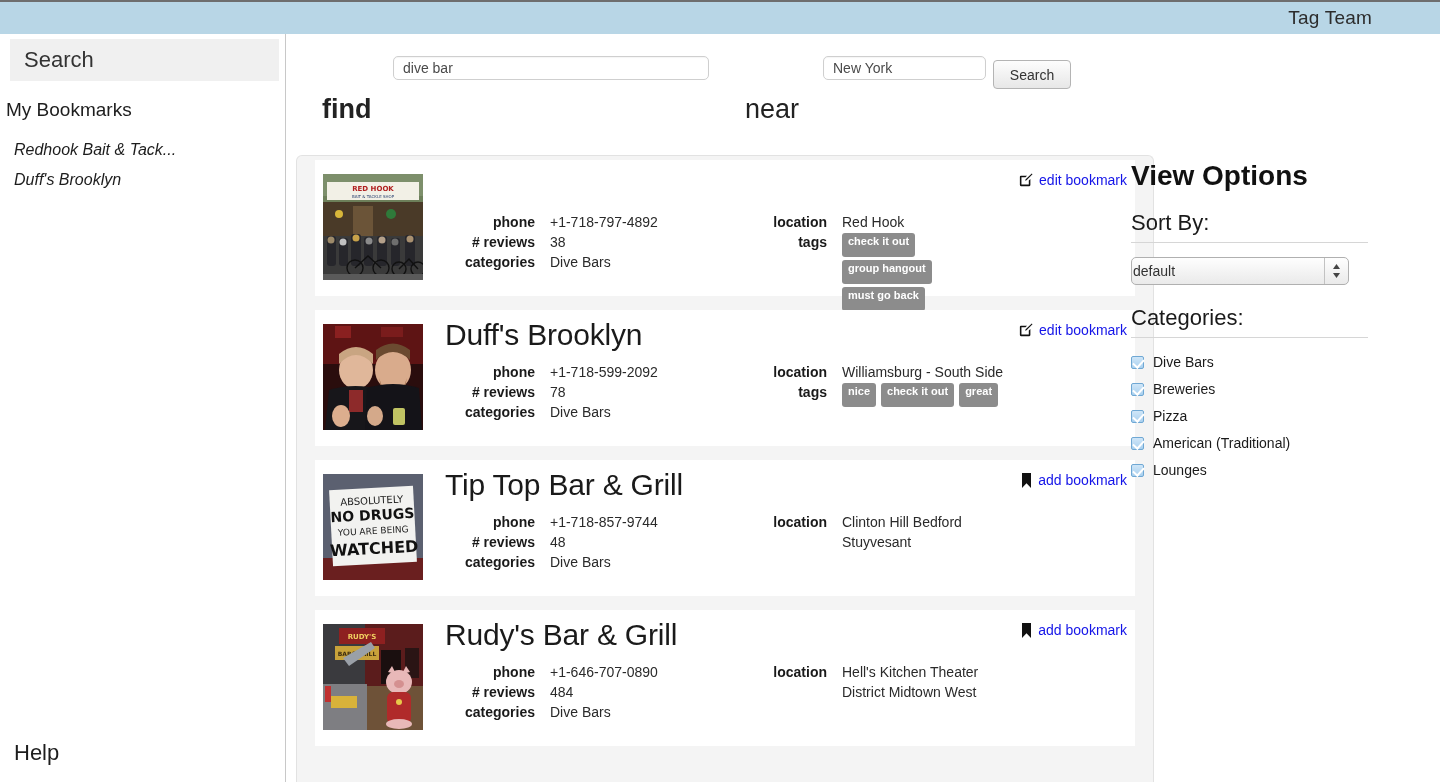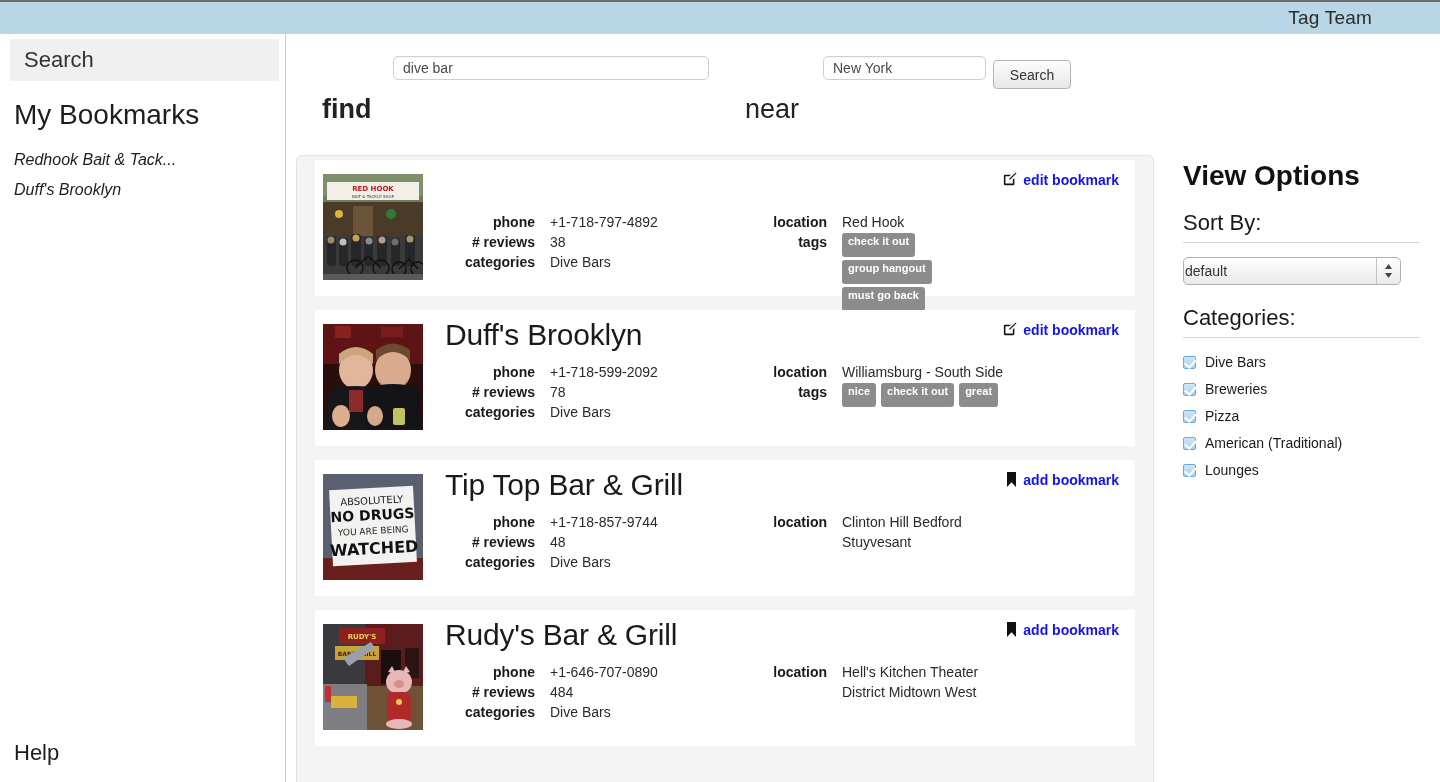--- a/index.html
+++ b/index.html
@@ -35,22 +35,22 @@
   .search-box {
     margin: 5px 6px 0 10px;
     height: 42px;
     background: #f0f0f0;
     display: flex; align-items: center;
     padding-left: 14px;
   }
   .search-box .lbl { font-size: 22px; color: #333; }
 
   .bm-title {
-    margin: 18px 0 0 14px;
-    font-size: 28px; color: #1d1d1d;
+    margin: 18px 0 0 6px;
+    font-size: 19px; color: #1d1d1d;
   }
   .bm-list { margin-top: 14px; }
   .bm-item {
     font-size: 16px; font-style: italic; color: #1d1d1d;
     padding: 6px 0 6px 14px;
     cursor: pointer;
   }
   .help-link {
     position: absolute; left: 14px; bottom: 16px;
     font-size: 22px; color: #1d1d1d; cursor: pointer;
@@ -147,30 +147,30 @@
     color: #ffffff;
     font-size: 11px;
     font-weight: bold;
     padding: 2px 6px 9px 6px;
     border-radius: 3px;
     margin: 1px 5px 2px 0;
     line-height: 13px;
     white-space: nowrap;
   }
   .bmk {
-    position: absolute; right: 16px; top: 12px;
-    display: flex; 
-    font-size: 14px; color: #1414e8; cursor: pointer; font-weight: bold;
+    position: absolute; right: 8px; top: 12px;
+    display: flex; align-items: center;
+    font-size: 14px; color: #1414e8; cursor: pointer;
   }
   .bmk .glyph { margin-right: 6px; color: #000; font-size: 15px; line-height: 1; display:flex; }
   .bmk .label { text-decoration: none; color: #1414e8; }
 
   
   #viewopts {
-    position: absolute; left: 1176px; top: 160px;
+    position: absolute; left: 1124px; top: 160px;
     width: 244px;
   }
   .vo-title { font-size: 28px; font-weight: bold; color: #111; margin: 0 0 18px 7px; }
   .vo-sub {
     font-size: 22px; color: #1a1a1a; margin: 0 0 6px 7px;
   }
   .vo-rule { height: 1px; background: #d6d6d6; margin: 2px 0 14px 7px; width: 237px; }
   .vo-select {
     margin-left: 7px;
     width: 218px; height: 28px;

